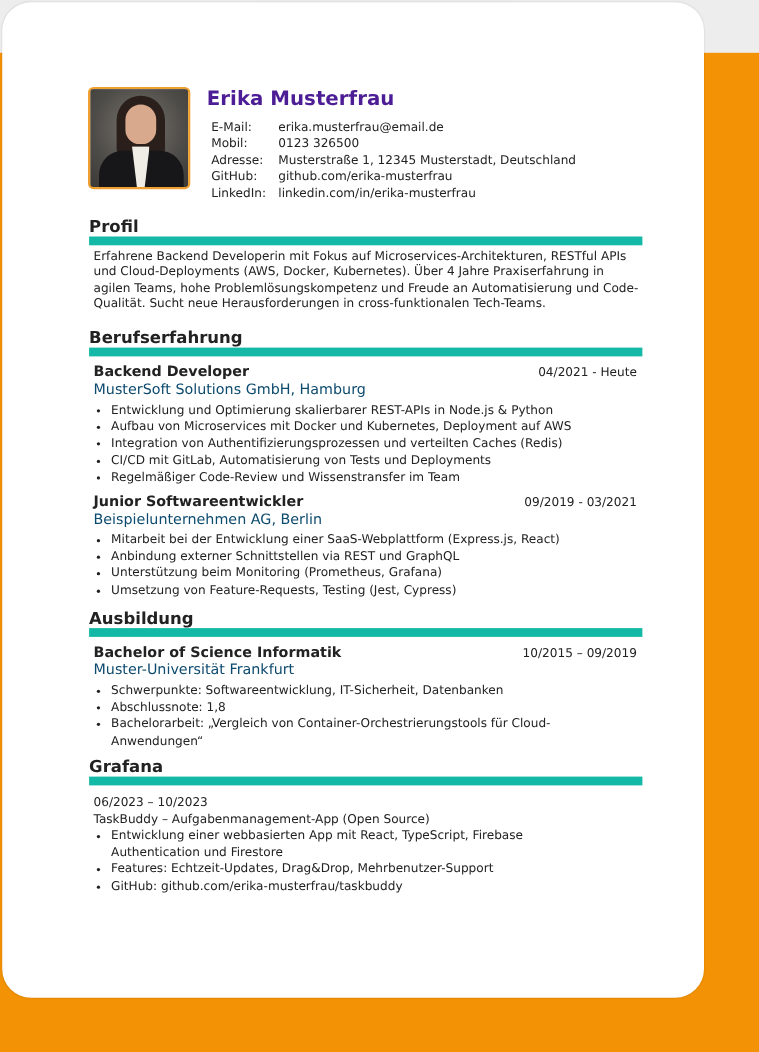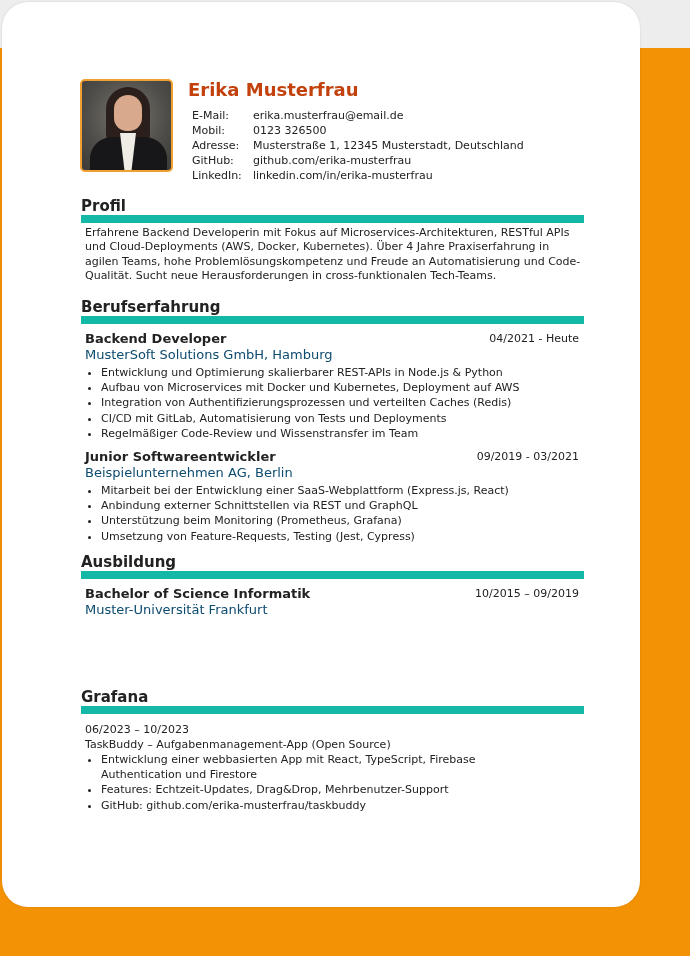--- a/index.html
+++ b/index.html
@@ -36,21 +36,21 @@
     .photo .jacket {
       position: absolute; left: 8px; top: 56px; width: 77px; height: 40px;
       background: #17171a; border-radius: 22px 22px 0 0;
     }
     .photo .shirt {
       position: absolute; left: 38px; top: 52px; width: 16px; height: 40px;
       background: #f0ece6; clip-path: polygon(0 0, 100% 0, 70% 100%, 30% 100%);
     }
     .name {
       position: absolute; left: 108px; top: 0; font-size: 18px; font-weight: bold;
-      color: #c2410c; margin: 0; line-height: 22px;
+      color: #4c1d95; margin: 0; line-height: 22px;
     }
     .contact { position: absolute; left: 112px; top: 29px; font-size: 11px; line-height: 15px; color: #222; }
     .contact .row { display: flex; }
     .contact .lbl { width: 61px; }
     .section { position: absolute; left: 79px; width: 503px; }
     .sec-title {
       font-size: 15px; font-weight: bold; color: #222; line-height: 18px;
       border-bottom: 8px solid #14b8a6; padding-bottom: 0; margin: 0;
     }
     .body-text { font-size: 11px; line-height: 14.3px; color: #222; padding-left: 4px; margin-top: 3px; }
@@ -134,20 +134,25 @@
       </ul>
     </div>
   </div>
 
   <div class="section" style="top:551px;">
     <h2 class="sec-title">Ausbildung</h2>
     <div class="job" style="margin-top:7px;">
       <div class="job-title">Bachelor of Science Informatik</div>
       <div class="job-date">10/2015 – 09/2019</div>
       <div class="job-company">Muster-Universität Frankfurt</div>
+      <ul class="bullets" style="padding-right:80px;">
+        <li>Schwerpunkte: Softwareentwicklung, IT-Sicherheit, Datenbanken</li>
+        <li>Abschlussnote: 1,8</li>
+        <li>Bachelorarbeit: „Vergleich von Container-Orchestrierungstools für Cloud-Anwendungen“</li>
+      </ul>
     </div>
   </div>
 
   <div class="section" style="top:686px;">
     <h2 class="sec-title">Grafana</h2>
     <div class="proj-line" style="margin-top:8px;">06/2023 – 10/2023</div>
     <div class="proj-line">TaskBuddy – Aufgabenmanagement-App (Open Source)</div>
     <div style="padding-left:4px;">
       <ul class="bullets" style="margin-top:0; padding-right:100px;">
         <li>Entwicklung einer webbasierten App mit React, TypeScript, Firebase Authentication und Firestore</li>

